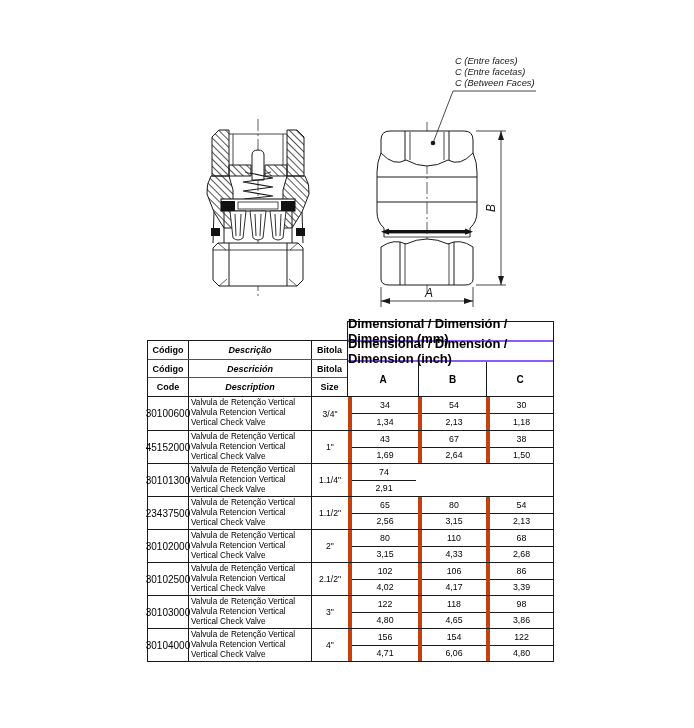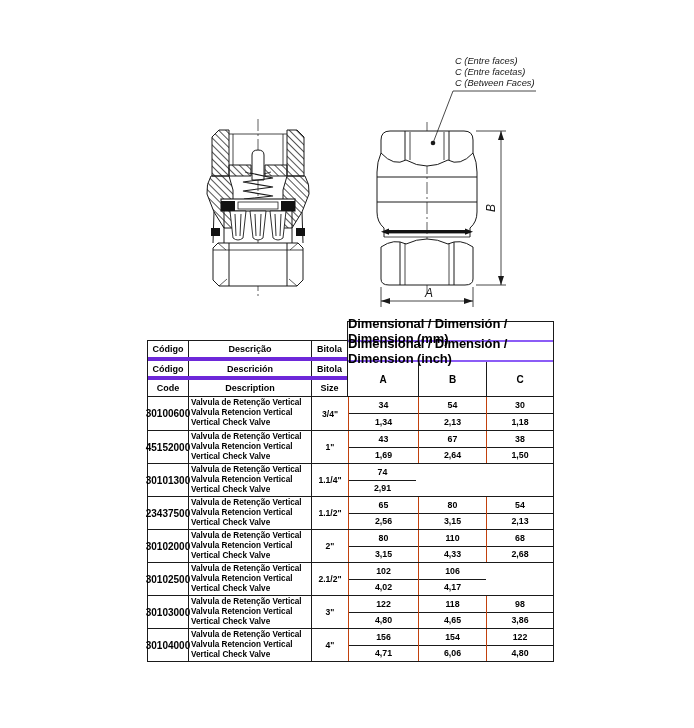--- a/index.html
+++ b/index.html
@@ -18,34 +18,34 @@
   .hdr-right{position:absolute;left:200px;top:0;width:207px;height:76px;border:1px solid #1a1a1a;background:#fff;}
   .hdr-mm,.hdr-inch{height:20px;display:flex;align-items:center;justify-content:center;
     font-weight:bold;font-size:13px;border-bottom:2px solid #8b5cf6;letter-spacing:-0.1px;}
   .abc{display:flex;height:34px;}
   .abc>div{display:flex;align-items:center;justify-content:center;font-weight:bold;font-size:10px;}
   .abc .a{width:70px;}
   .abc .b{width:68px;border-left:1px solid #1a1a1a;}
   .abc .c{flex:1;border-left:1px solid #1a1a1a;}
   .hdr-left{position:absolute;left:0;top:19px;width:201px;height:57px;border:1px solid #1a1a1a;
     display:flex;flex-direction:column;background:#fff;}
-  .hrow{flex:1;display:flex;border-bottom:4px solid #6d28d9;}
+  .hrow{flex:1;display:flex;border-bottom:1px solid #6d28d9;}
   .hrow:last-child{border-bottom:none;}
   .hcell{display:flex;align-items:center;justify-content:center;font-weight:bold;font-size:9px;}
   .hcell.hcode{width:40px;}
-  .hcell.hdesc{width:123px;border-left:1px solid #1a1a1a;}
+  .hcell.hdesc{width:123px;border-left:1px solid #1a1a1a;font-style:italic;}
   .hcell.hsize{flex:1;border-left:1px solid #1a1a1a;}
   .dtable{position:absolute;left:0;top:76px;width:407px;border:1px solid #1a1a1a;border-top:none;background:#fff;}
   .drow{display:flex;height:33px;border-top:1px solid #1a1a1a;}
   .drow:first-child{border-top:none;}
-  .cell{height:100%;font-weight:bold;}
+  .cell{height:100%;}
   .cell.code{width:40px;display:flex;align-items:center;justify-content:center;font-size:10px;}
   .cell.desc{width:123px;border-left:1px solid #1a1a1a;padding:1px 0 0 2px;font-size:8.2px;line-height:10.2px;white-space:nowrap;overflow:hidden;}
   .cell.size{width:37px;border-left:1px solid #1a1a1a;display:flex;align-items:center;justify-content:center;font-size:8.6px;}
-  .cell.dim{border-left:1px solid #c2410c;display:flex;flex-direction:column;}
+  .cell.dim{border-left:4px solid #c2410c;display:flex;flex-direction:column;}
   .cell.dim.d0{width:70px;}
   .cell.dim.d1{width:68px;}
   .cell.dim.d2{flex:1;}
   .half{flex:1;display:flex;align-items:center;justify-content:center;font-size:8.8px;}
   .half.mm{border-bottom:1px solid #1a1a1a;}
 </style>
 </head>
 <body>
 
 <div id="canvas">
@@ -312,20 +312,24 @@
           </div>
           <div class="cell size">2.1/2"</div>
           <div class="cell dim d0">
             <div class="half mm">102</div>
             <div class="half in">4,02</div>
           </div>
           <div class="cell dim d1">
             <div class="half mm">106</div>
             <div class="half in">4,17</div>
           </div>
+          <div class="cell dim d2">
+            <div class="half mm">86</div>
+            <div class="half in">3,39</div>
+          </div>
         </div>
         <div class="drow">
           <div class="cell code">30103000</div>
           <div class="cell desc">
             <div>Valvula de Retenção Vertical</div>
             <div>Valvula Retencion Vertical</div>
             <div>Vertical Check Valve</div>
           </div>
           <div class="cell size">3"</div>
           <div class="cell dim d0">

